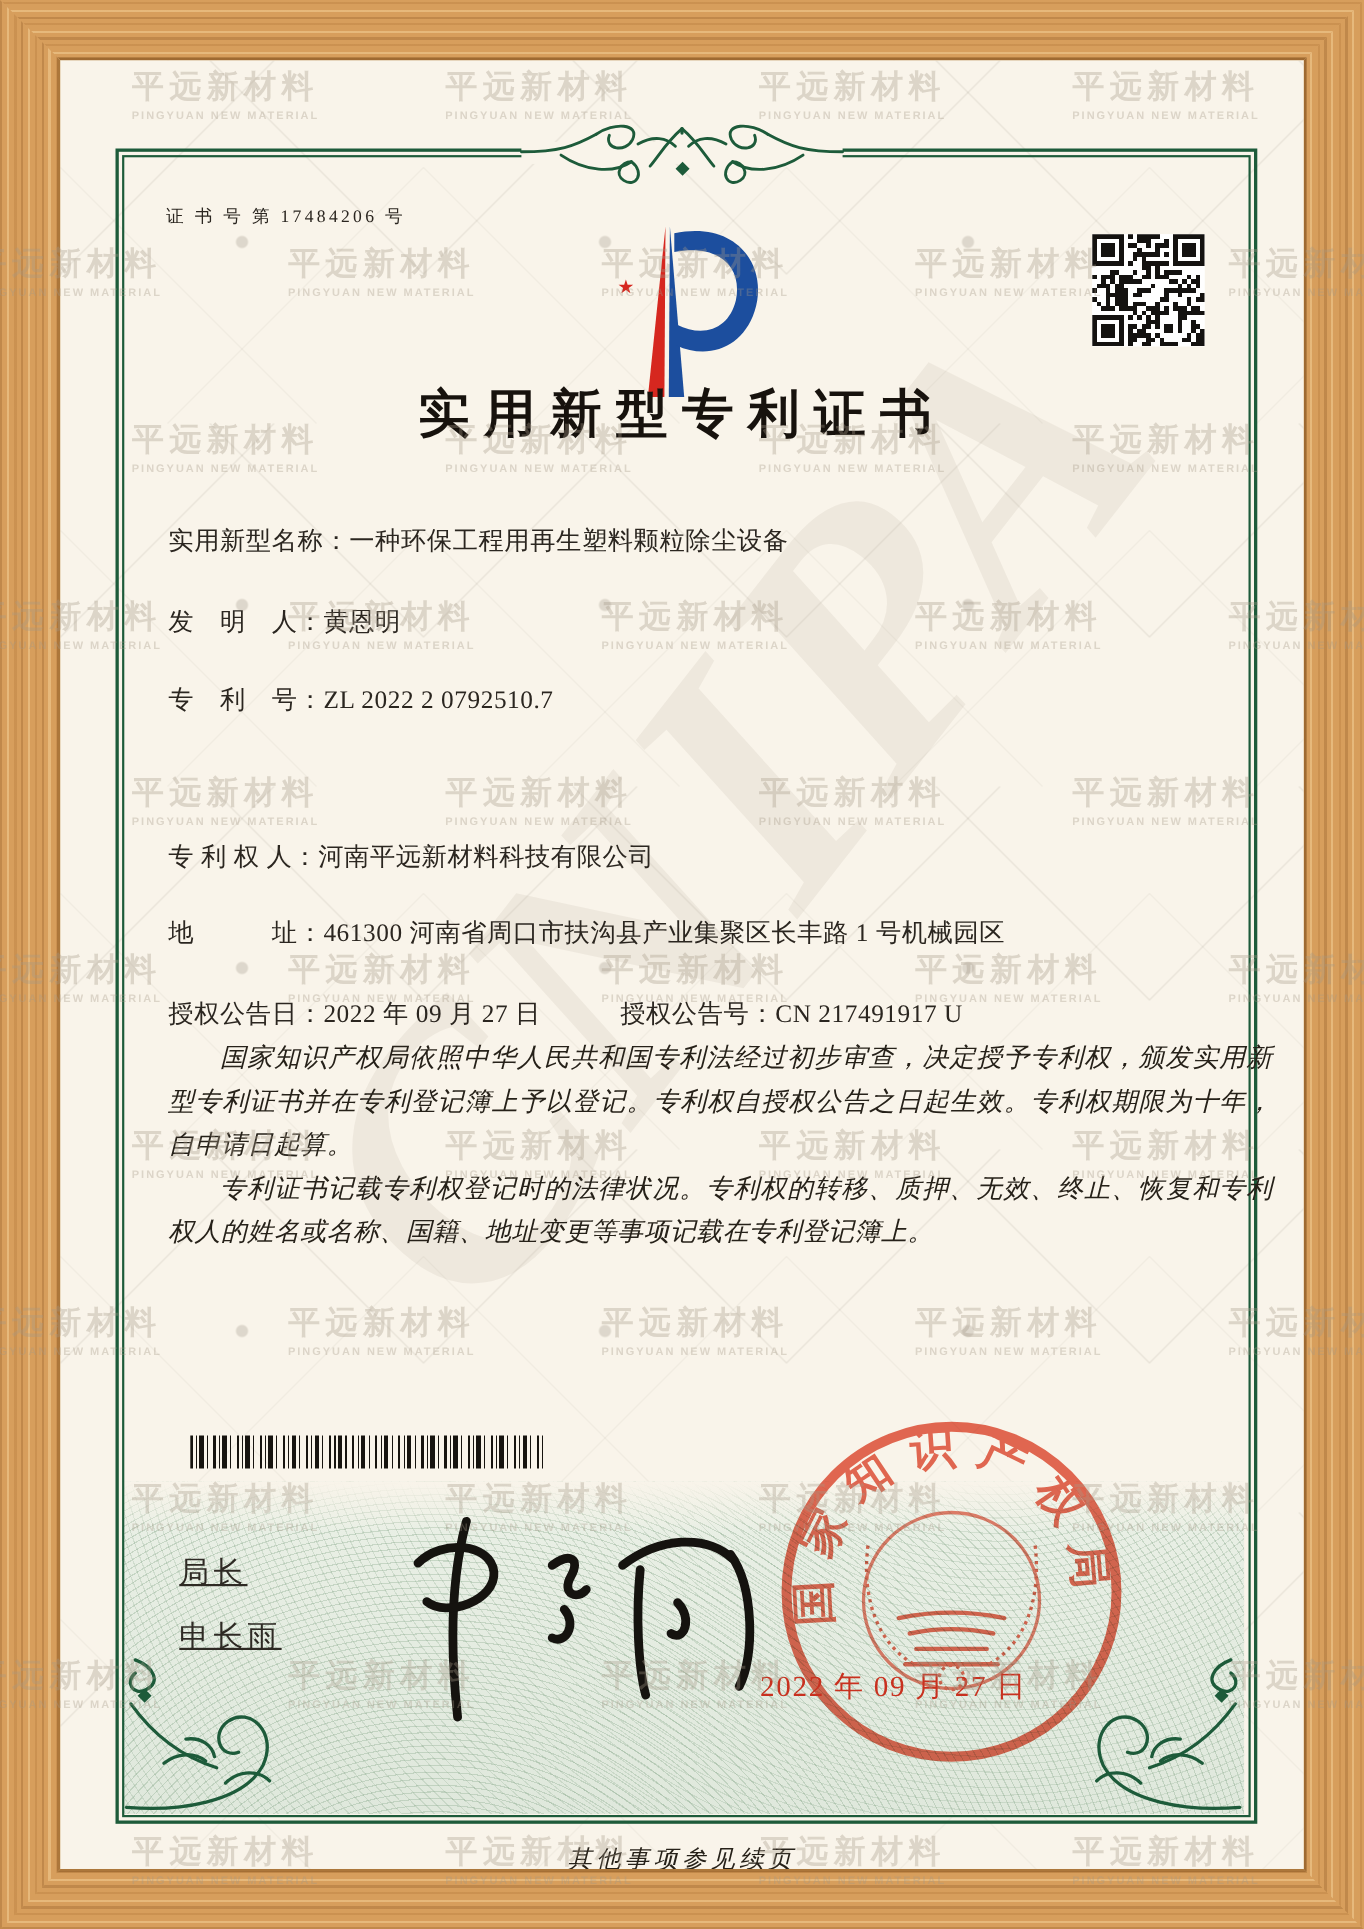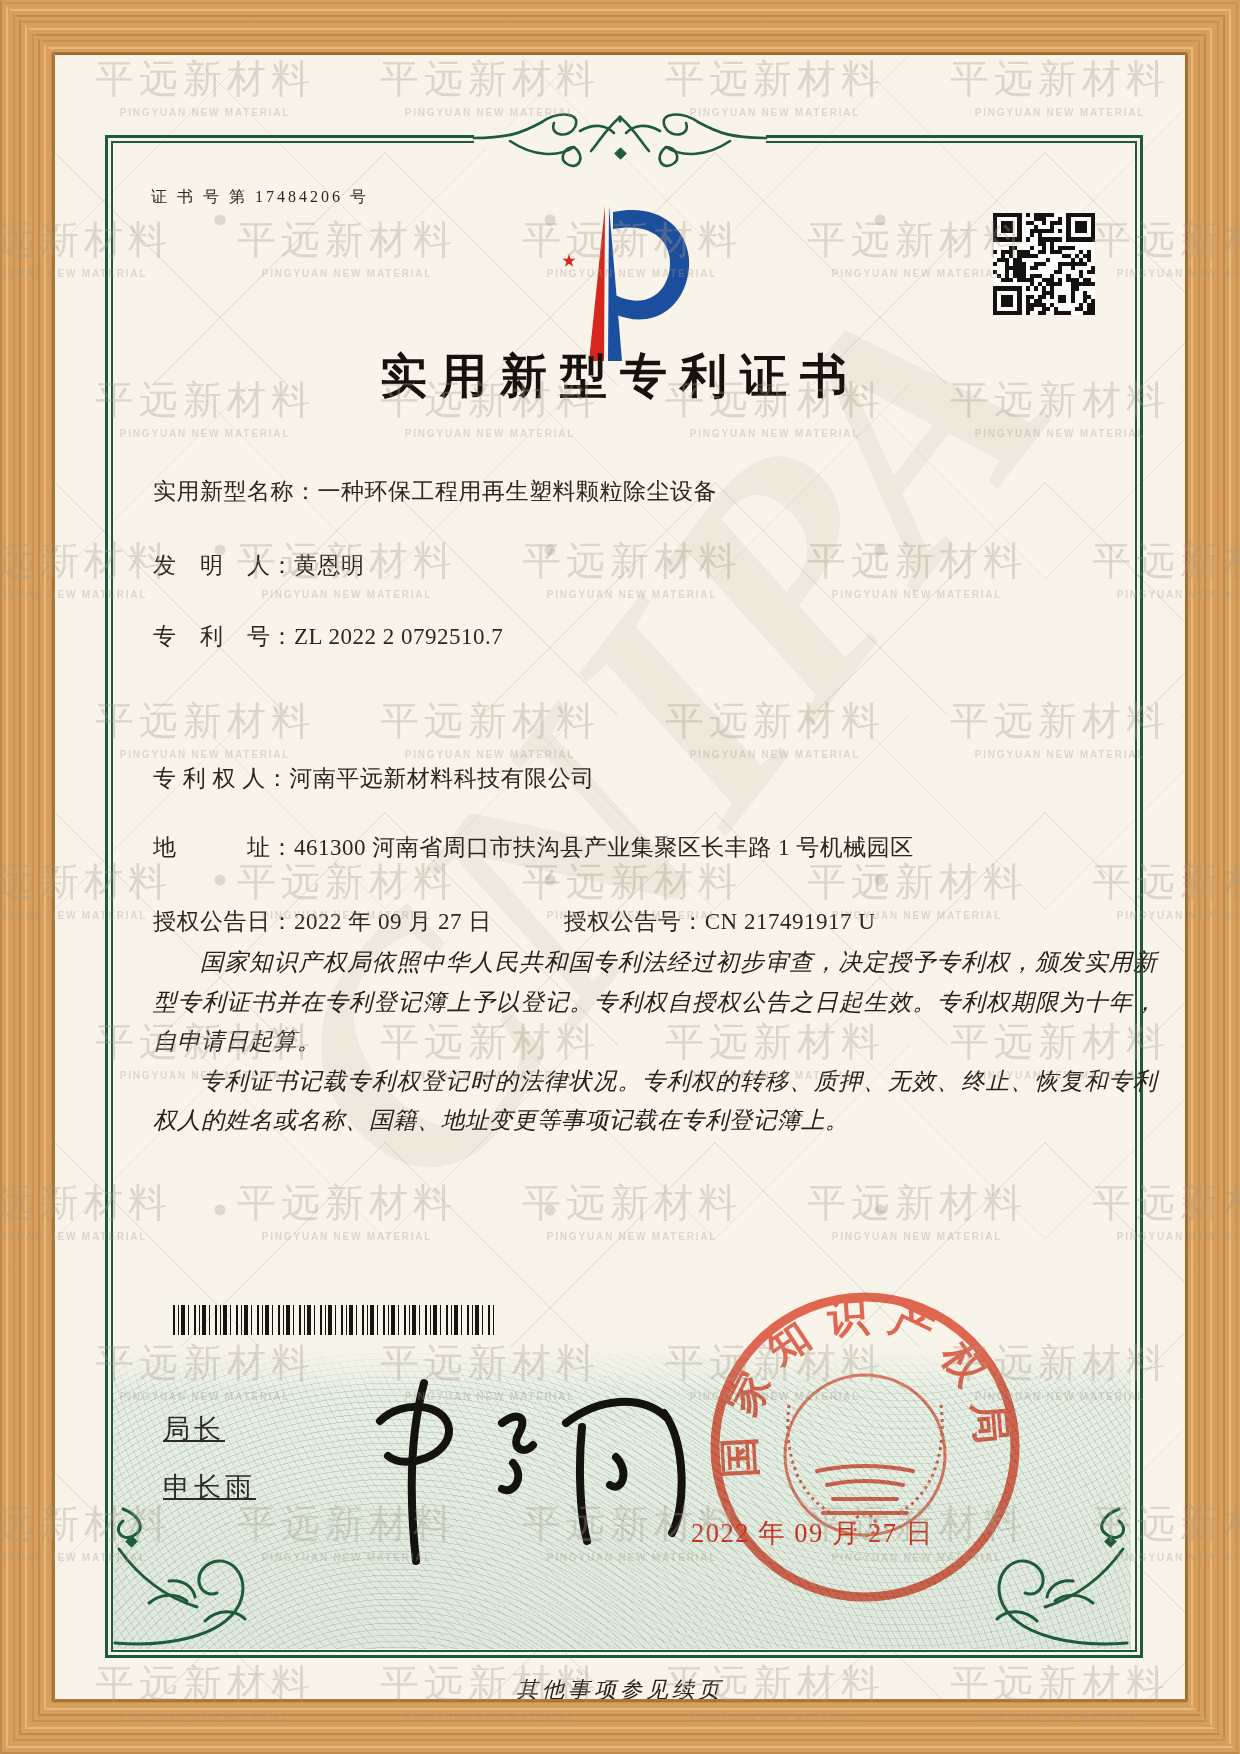--- a/index.html
+++ b/index.html
@@ -69,21 +69,21 @@
   .seal{position:absolute;left:650px;top:1232px;width:320px;height:320px;z-index:4;mix-blend-mode:multiply;opacity:.93;}
   .seal-date{position:absolute;left:636px;top:1460px;z-index:4;font-size:26.5px;color:#c8311f;
              letter-spacing:1.5px;white-space:nowrap;}
   .page-num{position:absolute;left:0;width:100%;top:1548px;text-align:center;font-size:21px;letter-spacing:3px;color:#2b2620;}
   .foot-note{position:absolute;left:0;width:100%;top:1620px;text-align:center;font-size:22px;letter-spacing:4px;
              font-style:italic;color:#262119;z-index:3;}
   
   #wm-layer{position:absolute;inset:0;z-index:8;pointer-events:none;}
   .wm{position:absolute;transform:translate(-50%,-50%);text-align:center;color:rgba(163,152,134,.34);
       font-family:"Liberation Sans","DejaVu Sans",sans-serif;white-space:nowrap;}
-  .wm .l1{font-size:39px;font-weight:400;letter-spacing:5px;}
+  .wm .l1{font-size:29px;font-weight:700;letter-spacing:5px;}
   .wm .l2{font-size:10px;font-weight:700;letter-spacing:1.8px;margin-top:1px;}
 </style>
 </head>
 <body>
 
 <div class="page">
 
   <div class="paper">
 
     <div class="cnipa">CNIPA</div>

